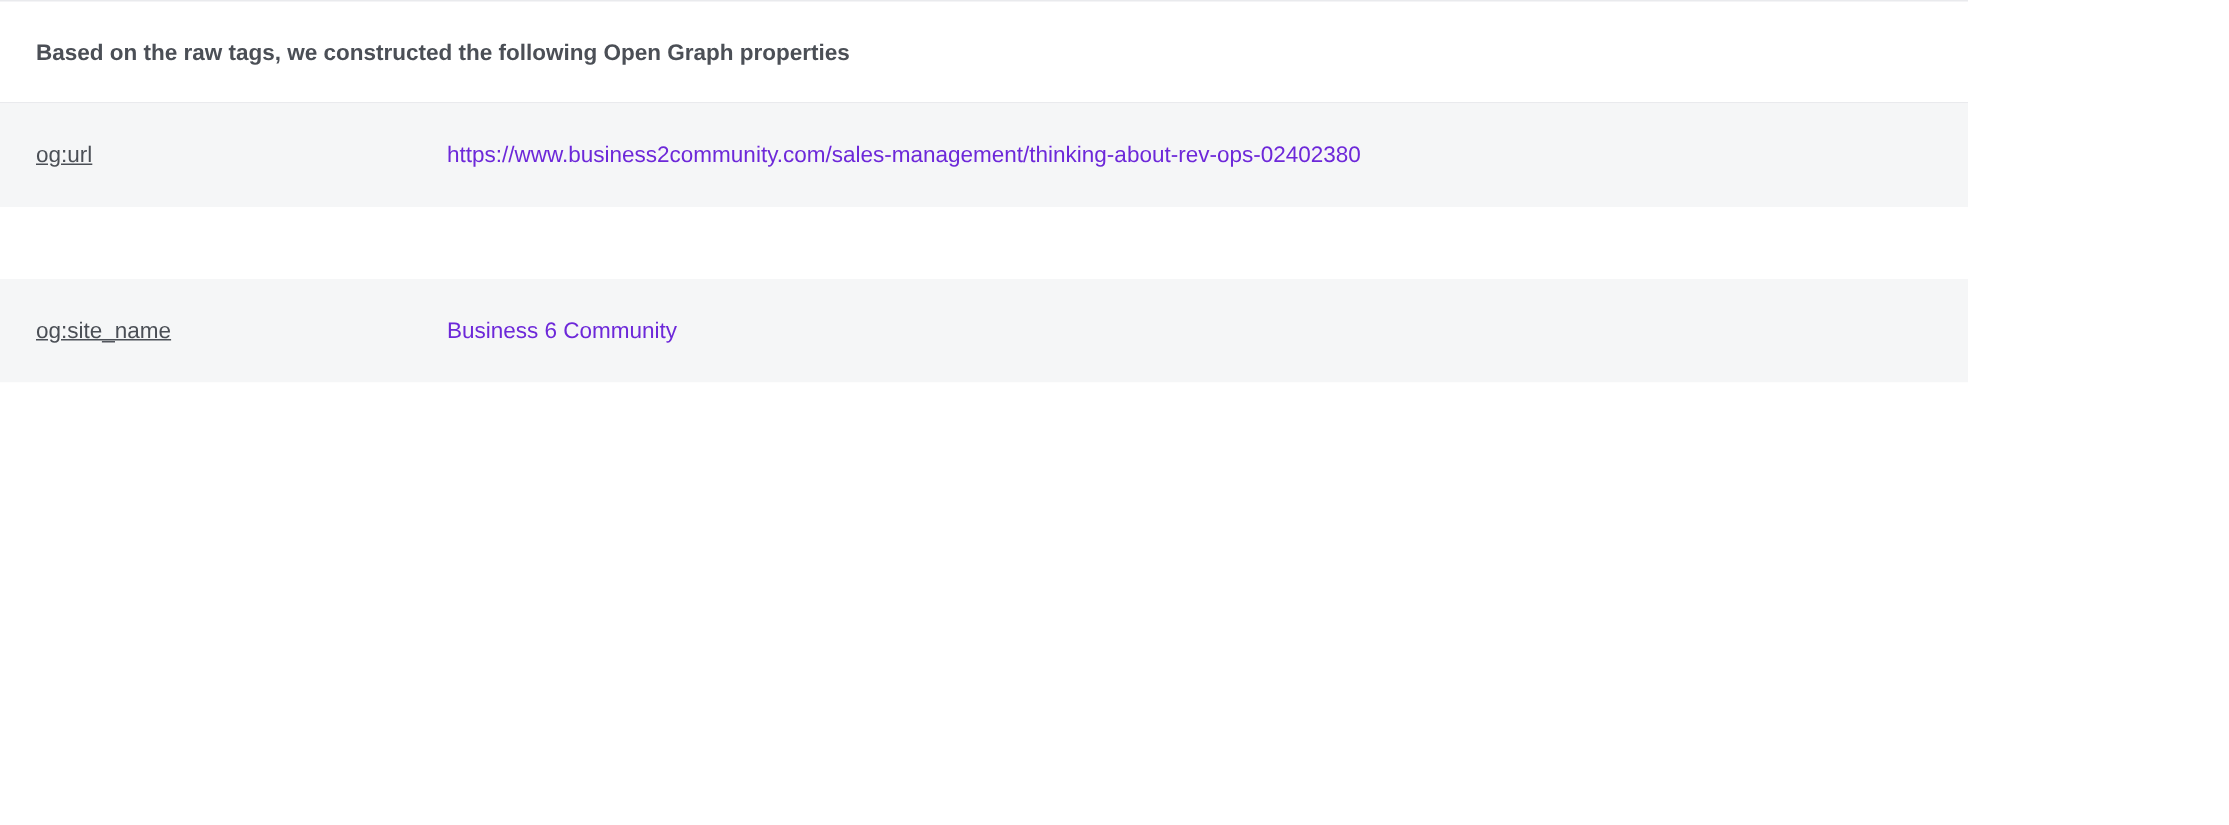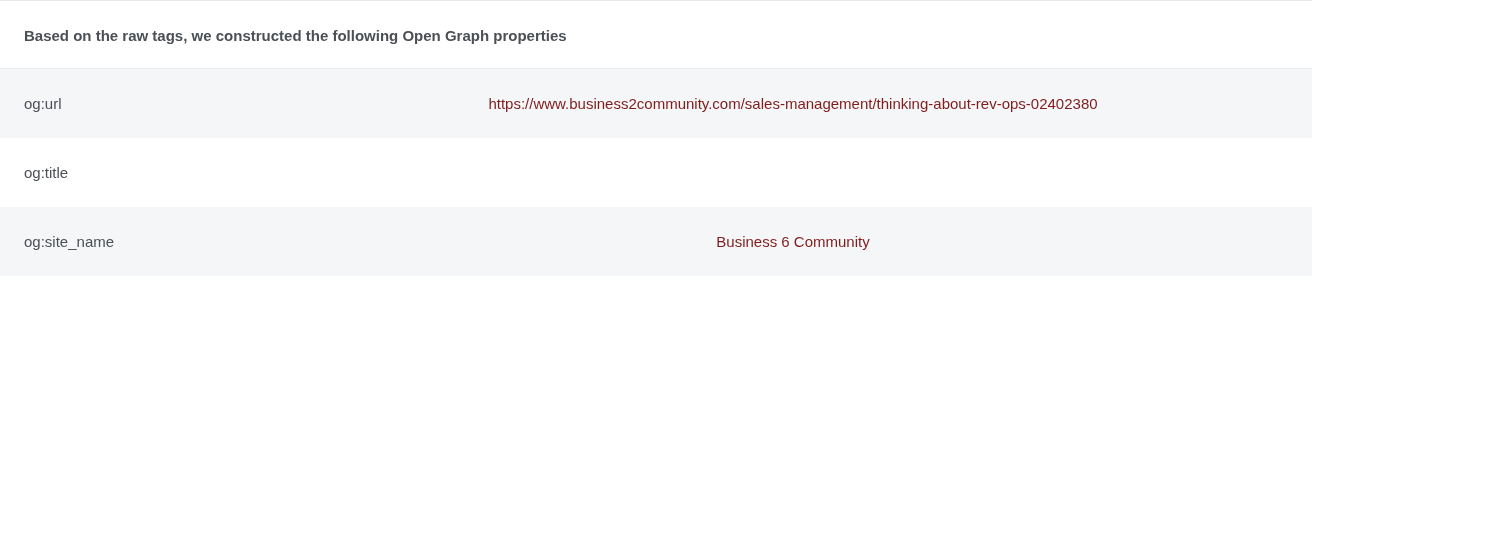--- a/index.html
+++ b/index.html
@@ -32,42 +32,41 @@
     background: #f5f6f7;
   }
   .row:nth-child(even) {
     background: #ffffff;
   }
   .prop-key {
     flex: 0 0 274px;
     color: #4b4f56;
     font-size: 15px;
     padding-right: 16px;
+    text-decoration: underline;
   }
   .prop-val {
     flex: 1;
-    color: #7f1d1d;
+    color: #6d28d9;
     font-size: 15px;
     word-break: break-word;
-    text-align: center;
   }
 </style>
 </head>
 <body>
 
 <div class="container">
   <div class="header">
     <div class="header-title">Based on the raw tags, we constructed the following Open Graph properties</div>
   </div>
   <div class="rows">
     <div class="row">
       <div class="prop-key">og:url</div>
       <div class="prop-val">https://www.business2community.com/sales-management/thinking-about-rev-ops-02402380</div>
     </div>
     <div class="row">
-      <div class="prop-key">og:title</div>
     </div>
     <div class="row">
       <div class="prop-key">og:site_name</div>
       <div class="prop-val">Business 6 Community</div>
     </div>
   </div>
 </div>
 
 </body></html>

